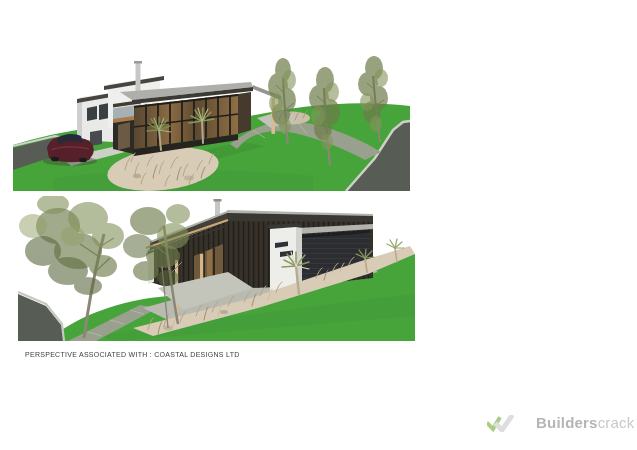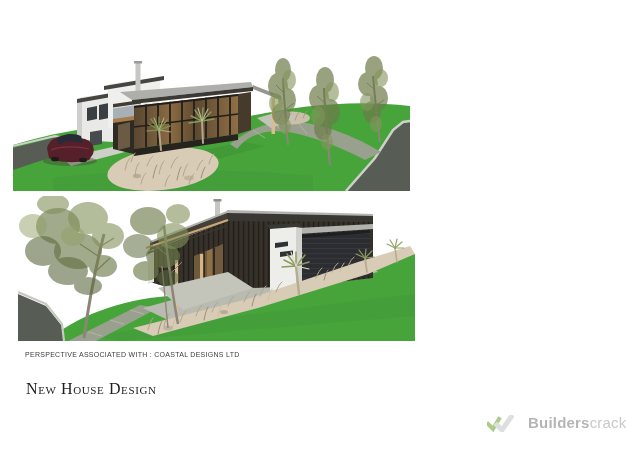--- a/index.html
+++ b/index.html
@@ -4,21 +4,21 @@
 <style>
   html,body{margin:0;padding:0;background:#fff;}
   .page{position:relative;width:637px;height:450px;background:#ffffff;overflow:hidden;
         font-family:"Liberation Sans",sans-serif;}
   .render{position:absolute;margin:0;padding:0;}
   .render-1{left:13px;top:18px;width:400px;height:173px;}
   .render-2{left:18px;top:196px;width:400px;height:147px;}
   .caption{position:absolute;left:25px;top:351px;font-size:7px;letter-spacing:.28px;color:#3c3c3c;}
   .title{position:absolute;left:26px;top:380px;margin:0;font-family:"Liberation Serif",serif;
          font-variant:small-caps;font-weight:400;font-size:16px;letter-spacing:.6px;color:#1d1d1d;}
-  .watermark{position:absolute;left:487px;top:413px;display:flex;align-items:center;gap:14px;}
+  .watermark{position:absolute;left:487px;top:413px;display:flex;align-items:center;gap:22px;}
   .wm-text{font-size:15px;line-height:20px;}
   .wm-bold{color:#b5b5b5;font-weight:700;letter-spacing:.2px;}
   .wm-light{color:#c9c9c9;font-weight:400;letter-spacing:.2px;}
 </style>
 </head>
 <body>
 
 <div class="page">
 
   <figure class="render render-1" aria-label="Street-side perspective render: two-storey house with glazed living pavilion, car on driveway, tussock garden, cabbage trees, three street trees and curving road">
@@ -392,21 +392,20 @@
           <g fill="#5c6b3f" opacity="0.55">
             <ellipse cx="120" cy="50" rx="15" ry="12"></ellipse>
               <ellipse cx="150" cy="82" rx="11" ry="8"></ellipse>
           </g>
         </g>
       </g>
     </svg>
   </figure>
 
   <div class="caption">PERSPECTIVE ASSOCIATED WITH : COASTAL DESIGNS LTD</div>
-  <h1 class="title">New House Design</h1>
 
   <div class="watermark">
     <svg width="27" height="17" viewBox="0 0 27 17">
       <path d="M1 9 L6 14 L12 4" stroke="#a9cd87" stroke-width="4" fill="none" stroke-linecap="square"></path>
       <path d="M10 10 L15 15 L24 2" stroke="#dedede" stroke-width="5" fill="none" stroke-linecap="square"></path>
     </svg>
     <span class="wm-text">
       <span class="wm-bold">Builders</span><span class="wm-light">crack</span>
     </span>
   </div>

